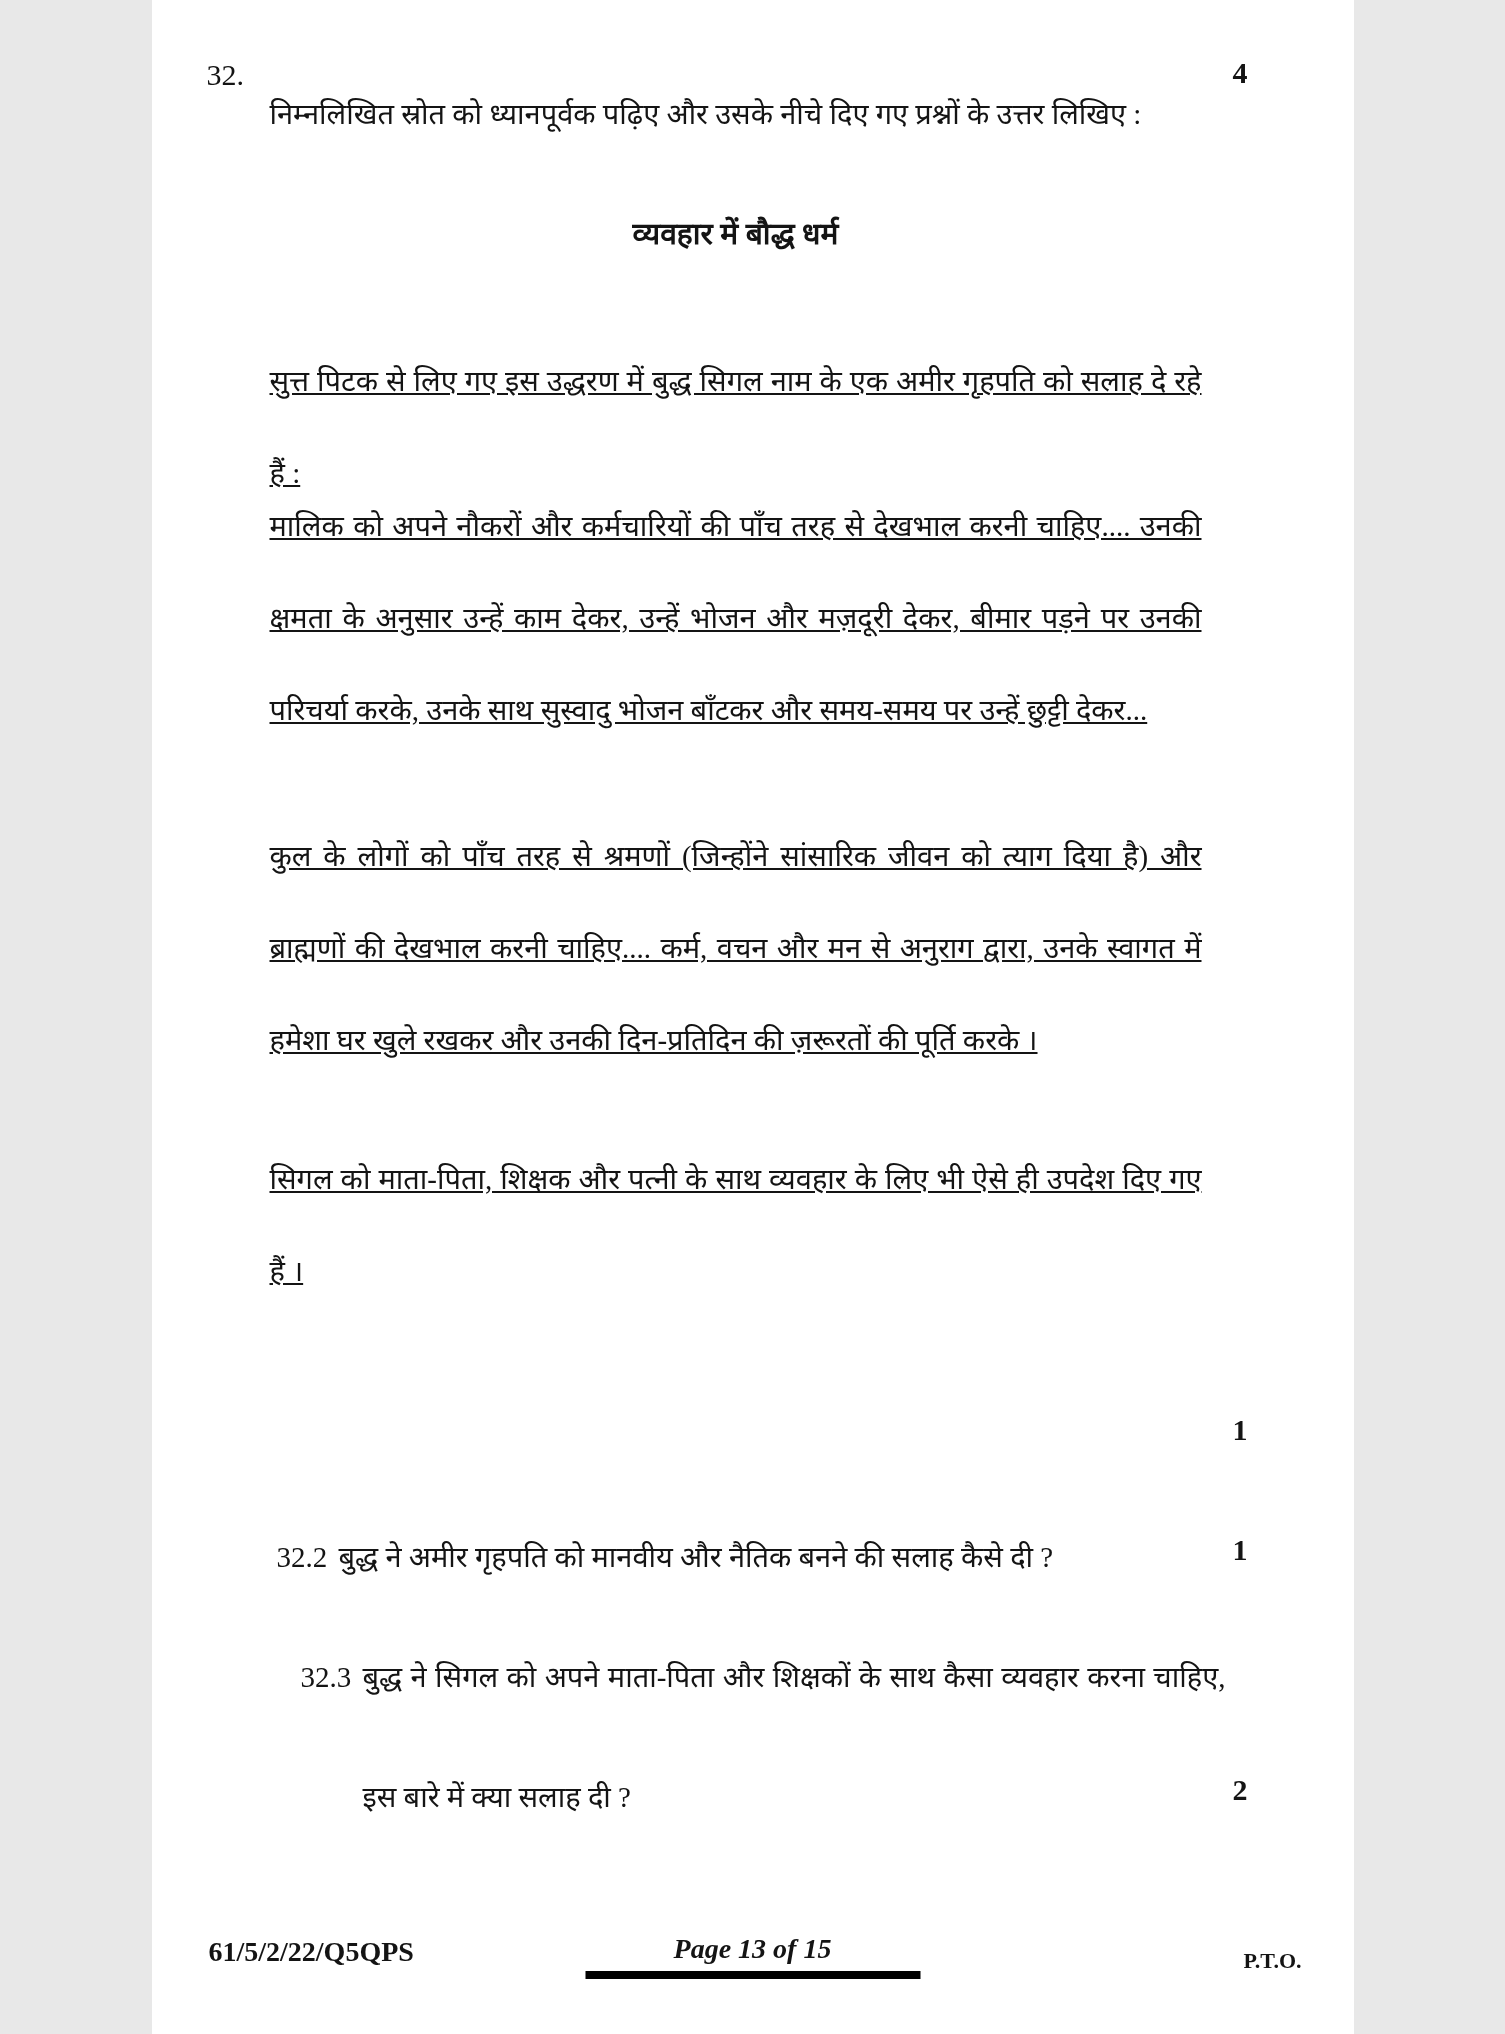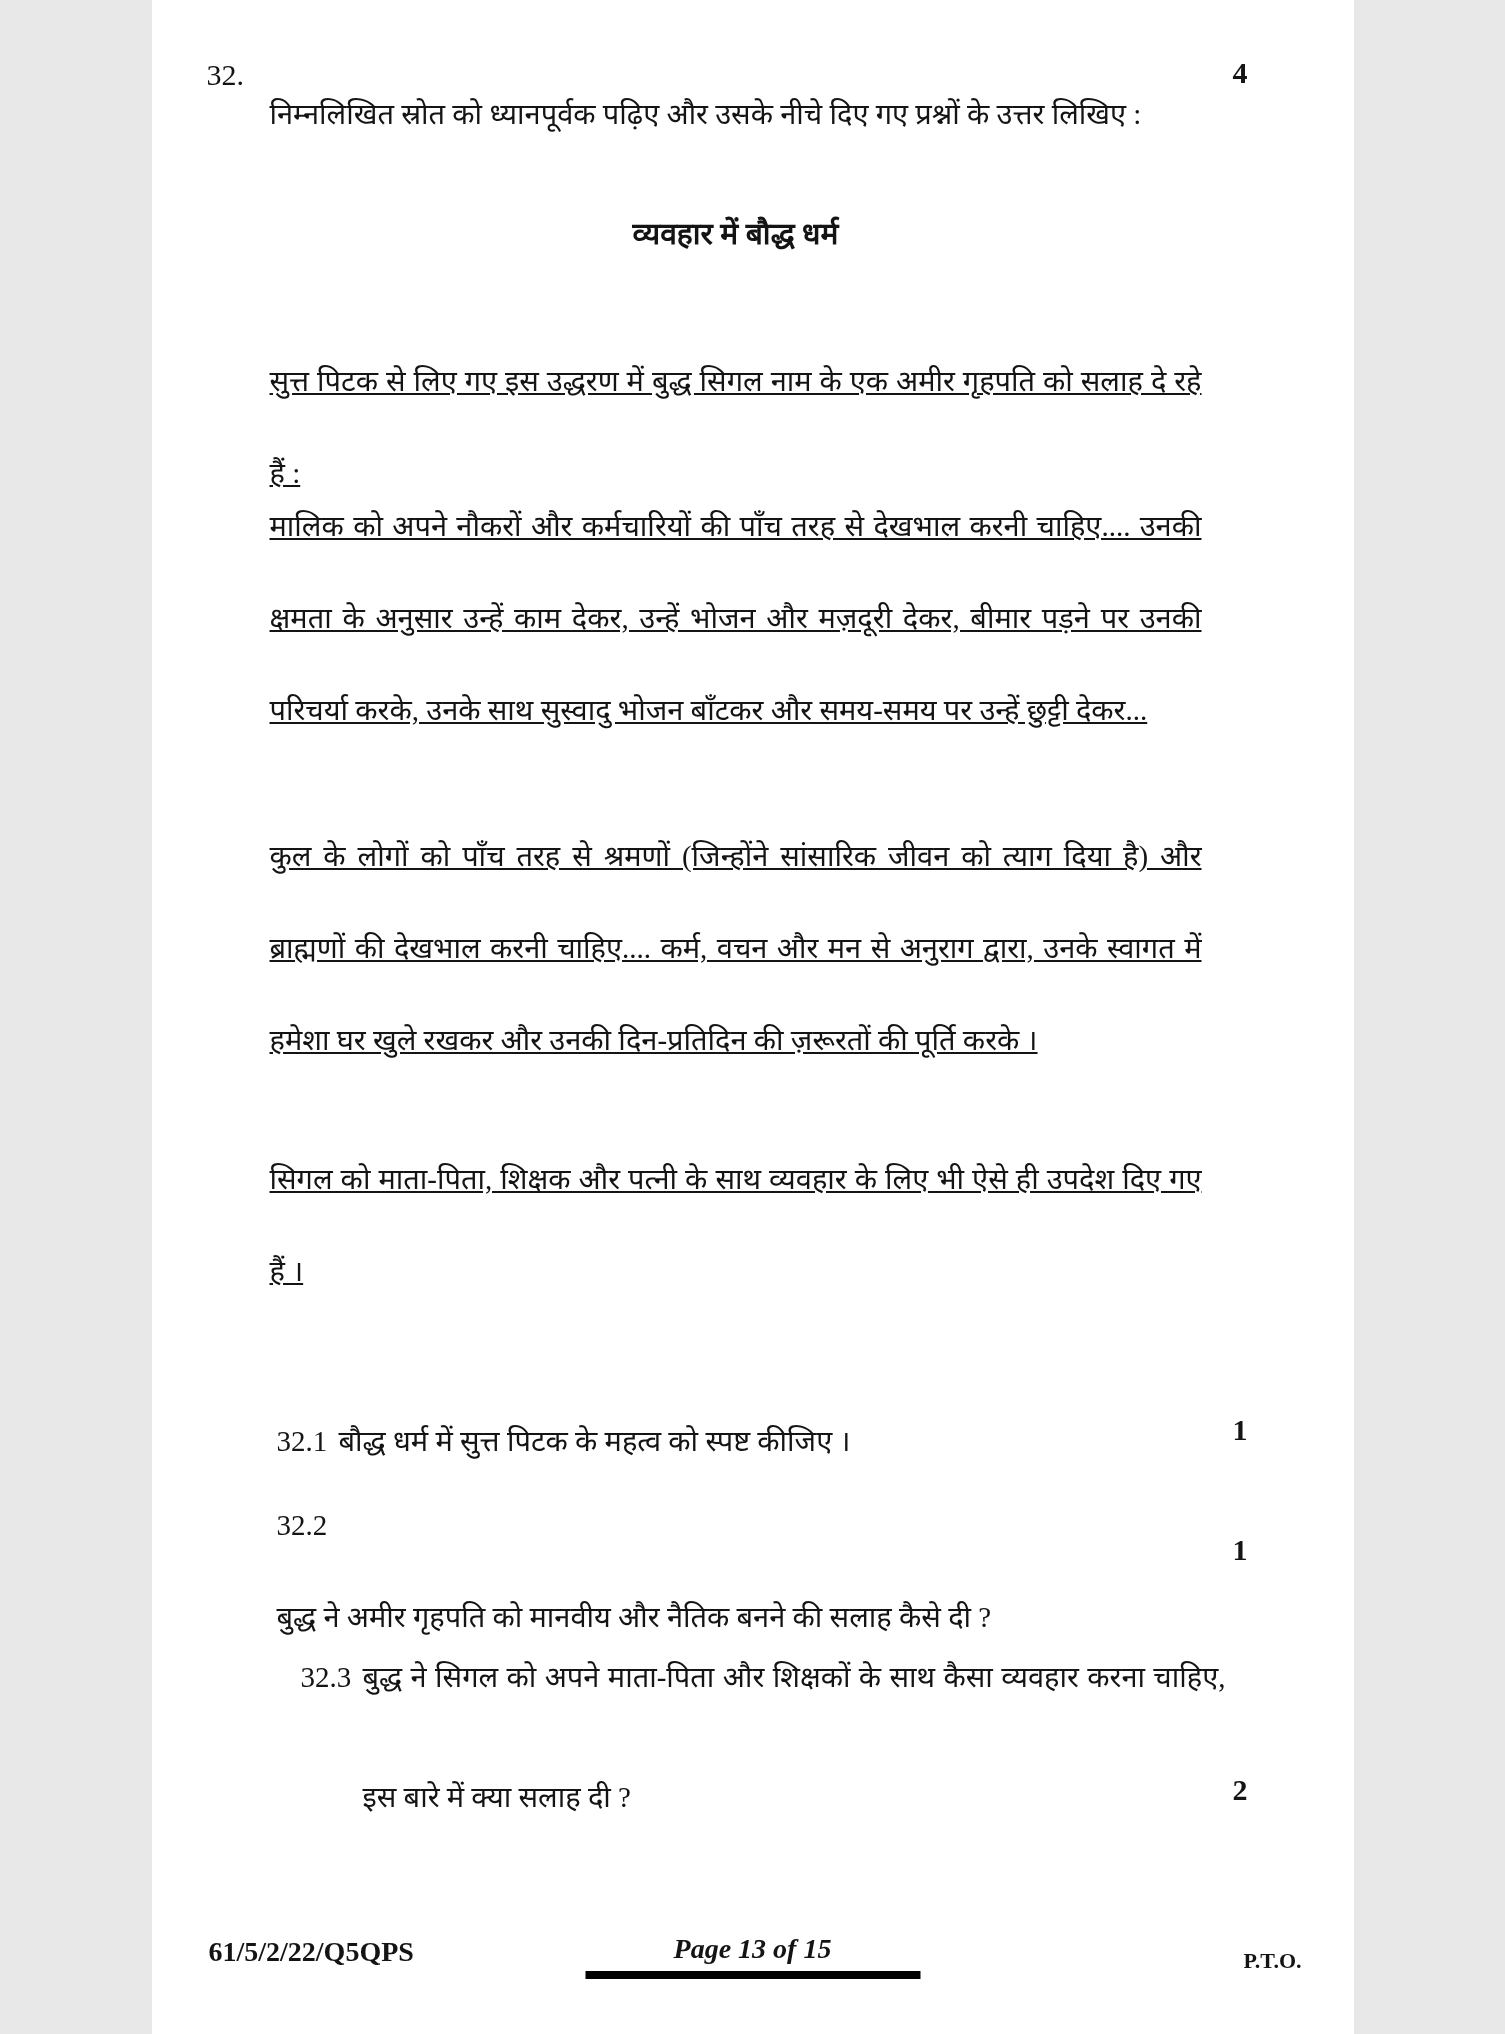--- a/index.html
+++ b/index.html
@@ -64,21 +64,21 @@
   .sq {
     position: absolute;
     left: 125px;
     width: 925px;
     display: flex;
     font-size: 29px;
   }
   .sq-num { flex: 0 0 62px; }
   .sq-text { flex: 1; text-align: justify; }
   .sq-1 { top: 1395px; line-height: 92px; }
-  .sq-2 { top: 1479px; line-height: 92px; flex-direction: column; }
+  .sq-2 { top: 1511px; line-height: 92px; }
   .sq-3 { top: 1617px; line-height: 120px; margin-left: 24px; }
   
   .footer-code {
     position: absolute;
     top: 1936px; left: 57px;
     font-size: 28px;
     font-weight: bold;
   }
   .footer-page {
     position: absolute;
@@ -113,24 +113,20 @@
   </div>
   <span class="mark mark-q32">4</span>
 
   <div class="heading">व्यवहार में बौद्ध धर्म</div>
 
   <div class="para para-1">सुत्त पिटक से लिए गए इस उद्धरण में बुद्ध सिगल नाम के एक अमीर गृहपति को सलाह दे रहे हैं :</div>
   <div class="para para-2">मालिक को अपने नौकरों और कर्मचारियों की पाँच तरह से देखभाल करनी चाहिए.... उनकी क्षमता के अनुसार उन्हें काम देकर, उन्हें भोजन और मज़दूरी देकर, बीमार पड़ने पर उनकी परिचर्या करके, उनके साथ सुस्वादु भोजन बाँटकर और समय-समय पर उन्हें छुट्टी देकर...</div>
   <div class="para para-3">कुल के लोगों को पाँच तरह से श्रमणों (जिन्होंने सांसारिक जीवन को त्याग दिया है) और ब्राह्मणों की देखभाल करनी चाहिए.... कर्म, वचन और मन से अनुराग द्वारा, उनके स्वागत में हमेशा घर खुले रखकर और उनकी दिन-प्रतिदिन की ज़रूरतों की पूर्ति करके ।</div>
   <div class="para para-4">सिगल को माता-पिता, शिक्षक और पत्नी के साथ व्यवहार के लिए भी ऐसे ही उपदेश दिए गए हैं ।</div>
 
-  <div class="sq sq-1">
-    <span class="sq-num">32.1</span>
-    <div class="sq-text">बौद्ध धर्म में सुत्त पिटक के महत्व को स्पष्ट कीजिए ।</div>
-  </div>
   <span class="mark mark-sq1">1</span>
 
   <div class="sq sq-2">
     <span class="sq-num">32.2</span>
     <div class="sq-text">बुद्ध ने अमीर गृहपति को मानवीय और नैतिक बनने की सलाह कैसे दी ?</div>
   </div>
   <span class="mark mark-sq2">1</span>
 
   <div class="sq sq-3">
     <span class="sq-num">32.3</span>

